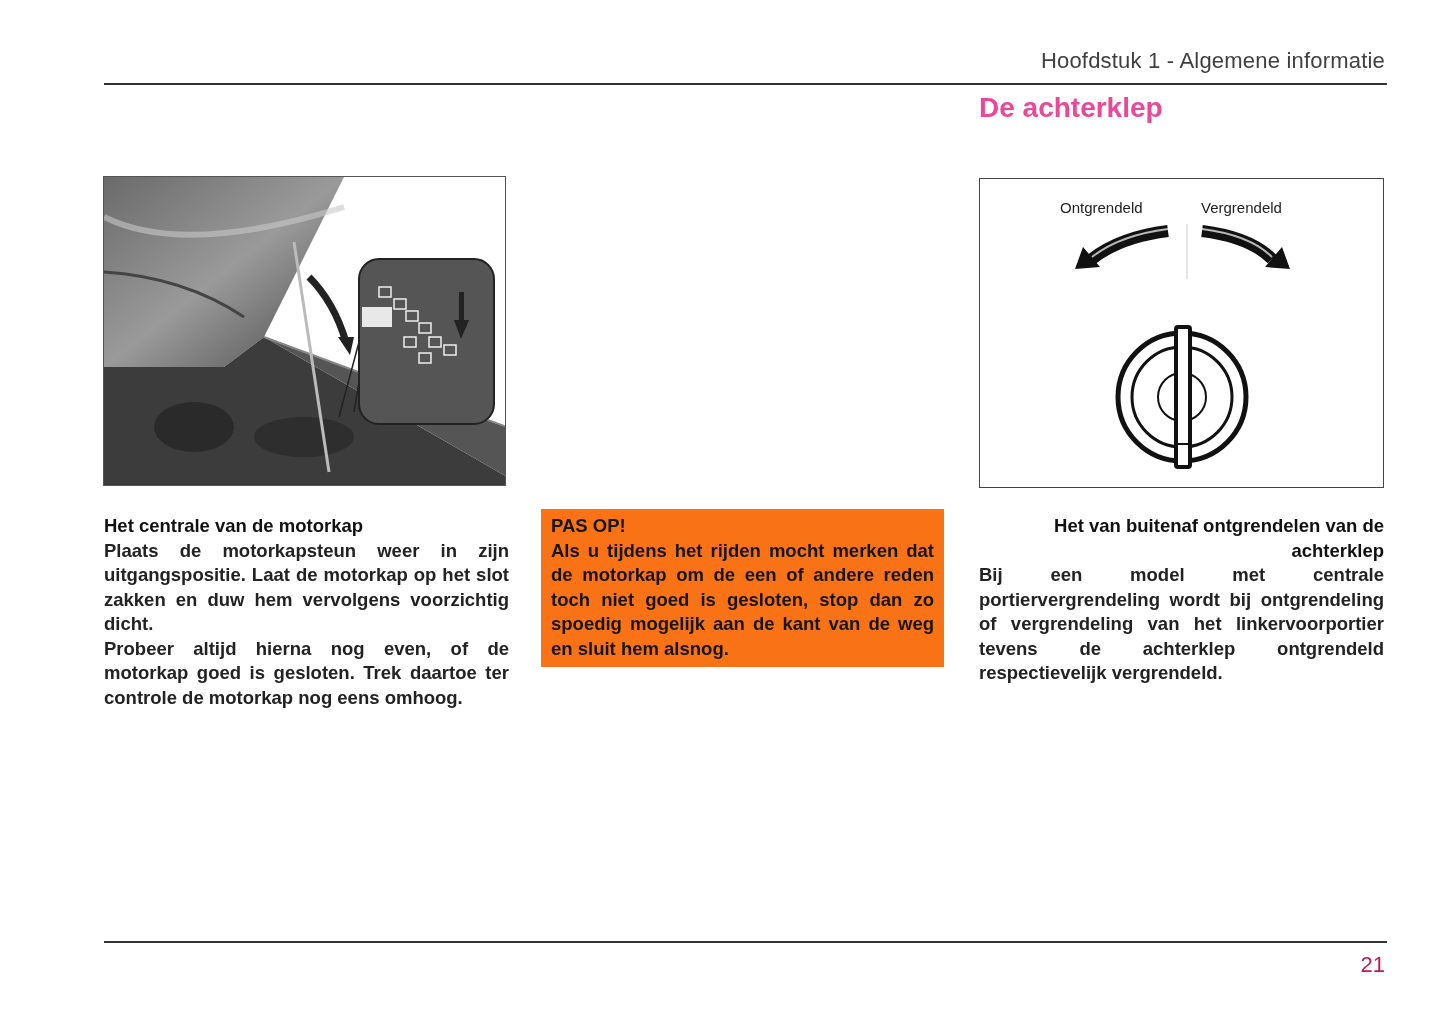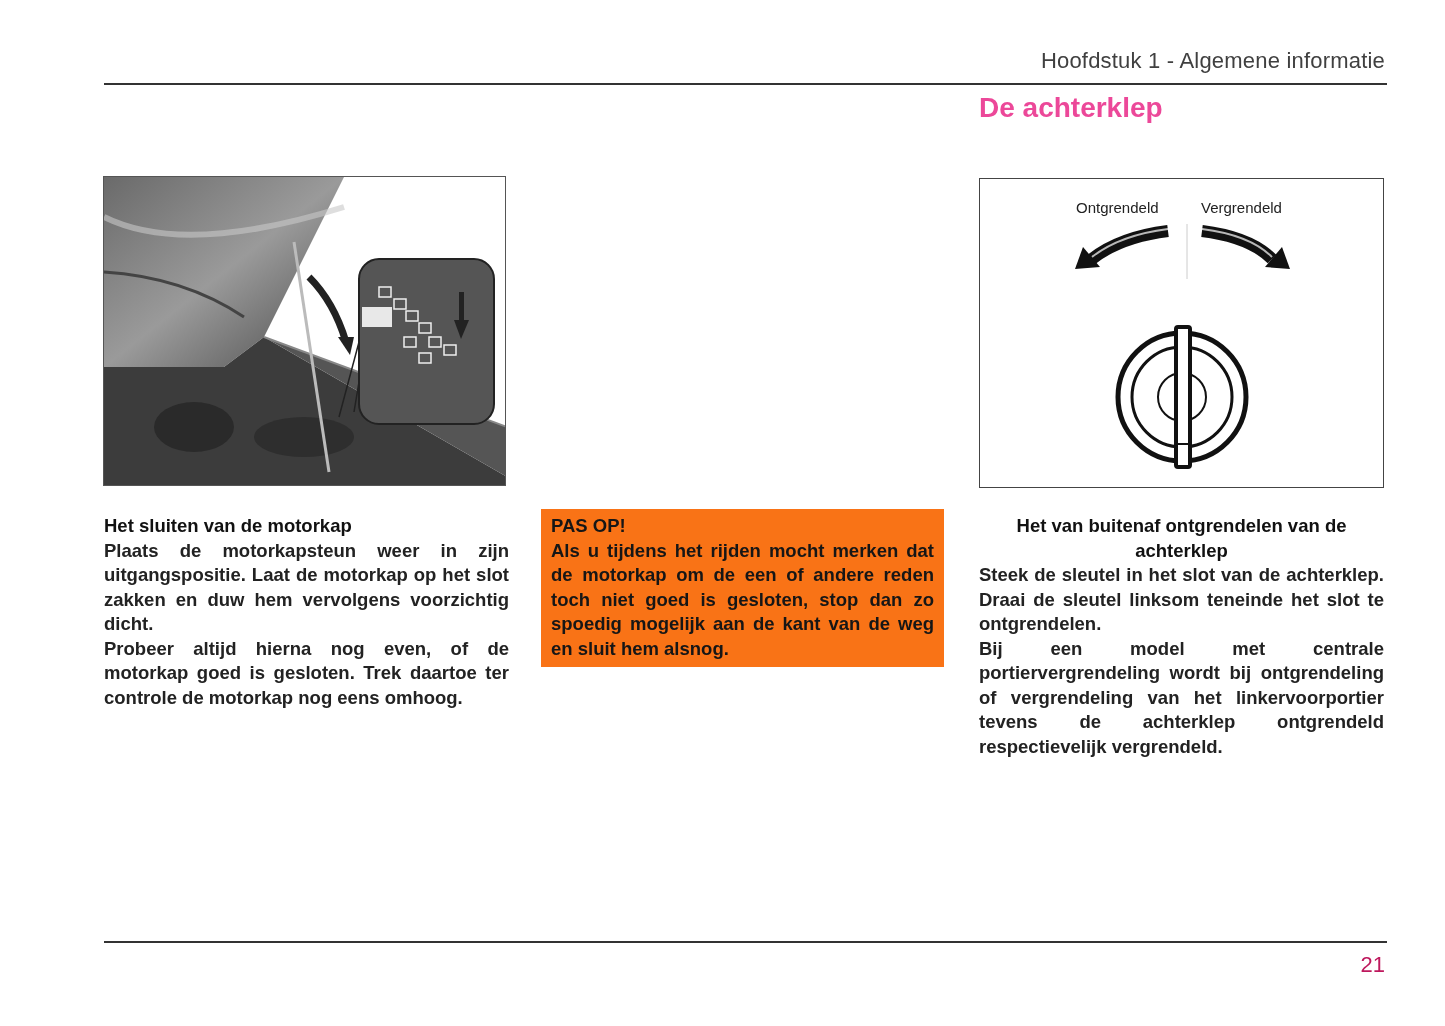--- a/index.html
+++ b/index.html
@@ -101,21 +101,21 @@
       <rect x="340" y="168" width="12" height="10" fill="none" stroke="#eee" stroke-width="1.5"></rect>
       <g>
         <rect x="355" y="115" width="5" height="30" fill="#222"></rect>
         <polygon points="350,143 365,143 357,162" fill="#222"></polygon>
       </g>
     </g>
   </svg>
 </div>
 
 <div class="abs diagram">
-  <span class="diag-label" style="left:96px;">Ontgrendeld</span>
+  <span class="diag-label" style="left:80px;">Ontgrendeld</span>
   <span class="diag-label" style="left:221px;">Vergrendeld</span>
   <svg width="405" height="310" viewBox="0 0 405 310" style="position:absolute;left:0;top:0;">
     <line x1="207" y1="45" x2="207" y2="100" stroke="#ccc" stroke-width="1"></line>
     <g>
       <path d="M188,52 Q140,58 112,80" stroke="#111" stroke-width="12" fill="none"></path>
       <path d="M188,50 Q140,56 112,78" stroke="#fff" stroke-width="2" fill="none" opacity="0.7"></path>
       <polygon points="95,90 103,68 120,88" fill="#111"></polygon>
     </g>
     <g>
       <path d="M222,52 Q270,58 292,80" stroke="#111" stroke-width="12" fill="none"></path>
@@ -126,30 +126,29 @@
       <circle cx="202" cy="218" r="64" fill="none" stroke="#111" stroke-width="5"></circle>
       <circle cx="202" cy="218" r="50" fill="none" stroke="#111" stroke-width="3"></circle>
       <circle cx="202" cy="218" r="24" fill="none" stroke="#111" stroke-width="2"></circle>
       <rect x="196" y="148" width="14" height="140" rx="2" fill="#fff" stroke="#111" stroke-width="4"></rect>
       <line x1="198" y1="265" x2="210" y2="265" stroke="#111" stroke-width="2"></line>
     </g>
   </svg>
 </div>
 
 <div class="abs col col-left">
-  <h3>Het sluiten van de motorkap</h3>
+  <h3>Het centrale van de motorkap</h3>
   <p style="text-align:justify;">Plaats de motorkapsteun weer in zijn uitgangspositie. Laat de motorkap op het slot zakken en duw hem vervolgens voorzichtig dicht.</p>
   <p style="text-align:justify;">Probeer altijd hierna nog even, of de motorkap goed is gesloten. Trek daartoe ter controle de motorkap nog eens omhoog.</p>
 </div>
 
 <div class="abs warning">
   <span class="w-title">PAS OP!</span>
   <span class="w-body">Als u tijdens het rijden mocht merken dat de motorkap om de een of andere reden toch niet goed is gesloten, stop dan zo spoedig mogelijk aan de kant van de weg en sluit hem alsnog.</span>
 </div>
 
 <div class="abs col col-right">
-  <h3 style="text-align:center;">Het van buitenaf ontgrendelen van de achterklep</h3>
-  <p>Steek de sleutel in het slot van de achterklep. Draai de sleutel linksom teneinde het slot te ontgrendelen.</p>
+  <h3 style="text-align:right;">Het van buitenaf ontgrendelen van de achterklep</h3>
   <p>Bij een model met centrale portiervergrendeling wordt bij ontgrendeling of vergrendeling van het linkervoorportier tevens de achterklep ontgrendeld respectievelijk vergrendeld.</p>
 </div>
 
 <div class="abs rule-bottom"></div>
 <div class="abs page-num">21</div>
 
 </body></html>

